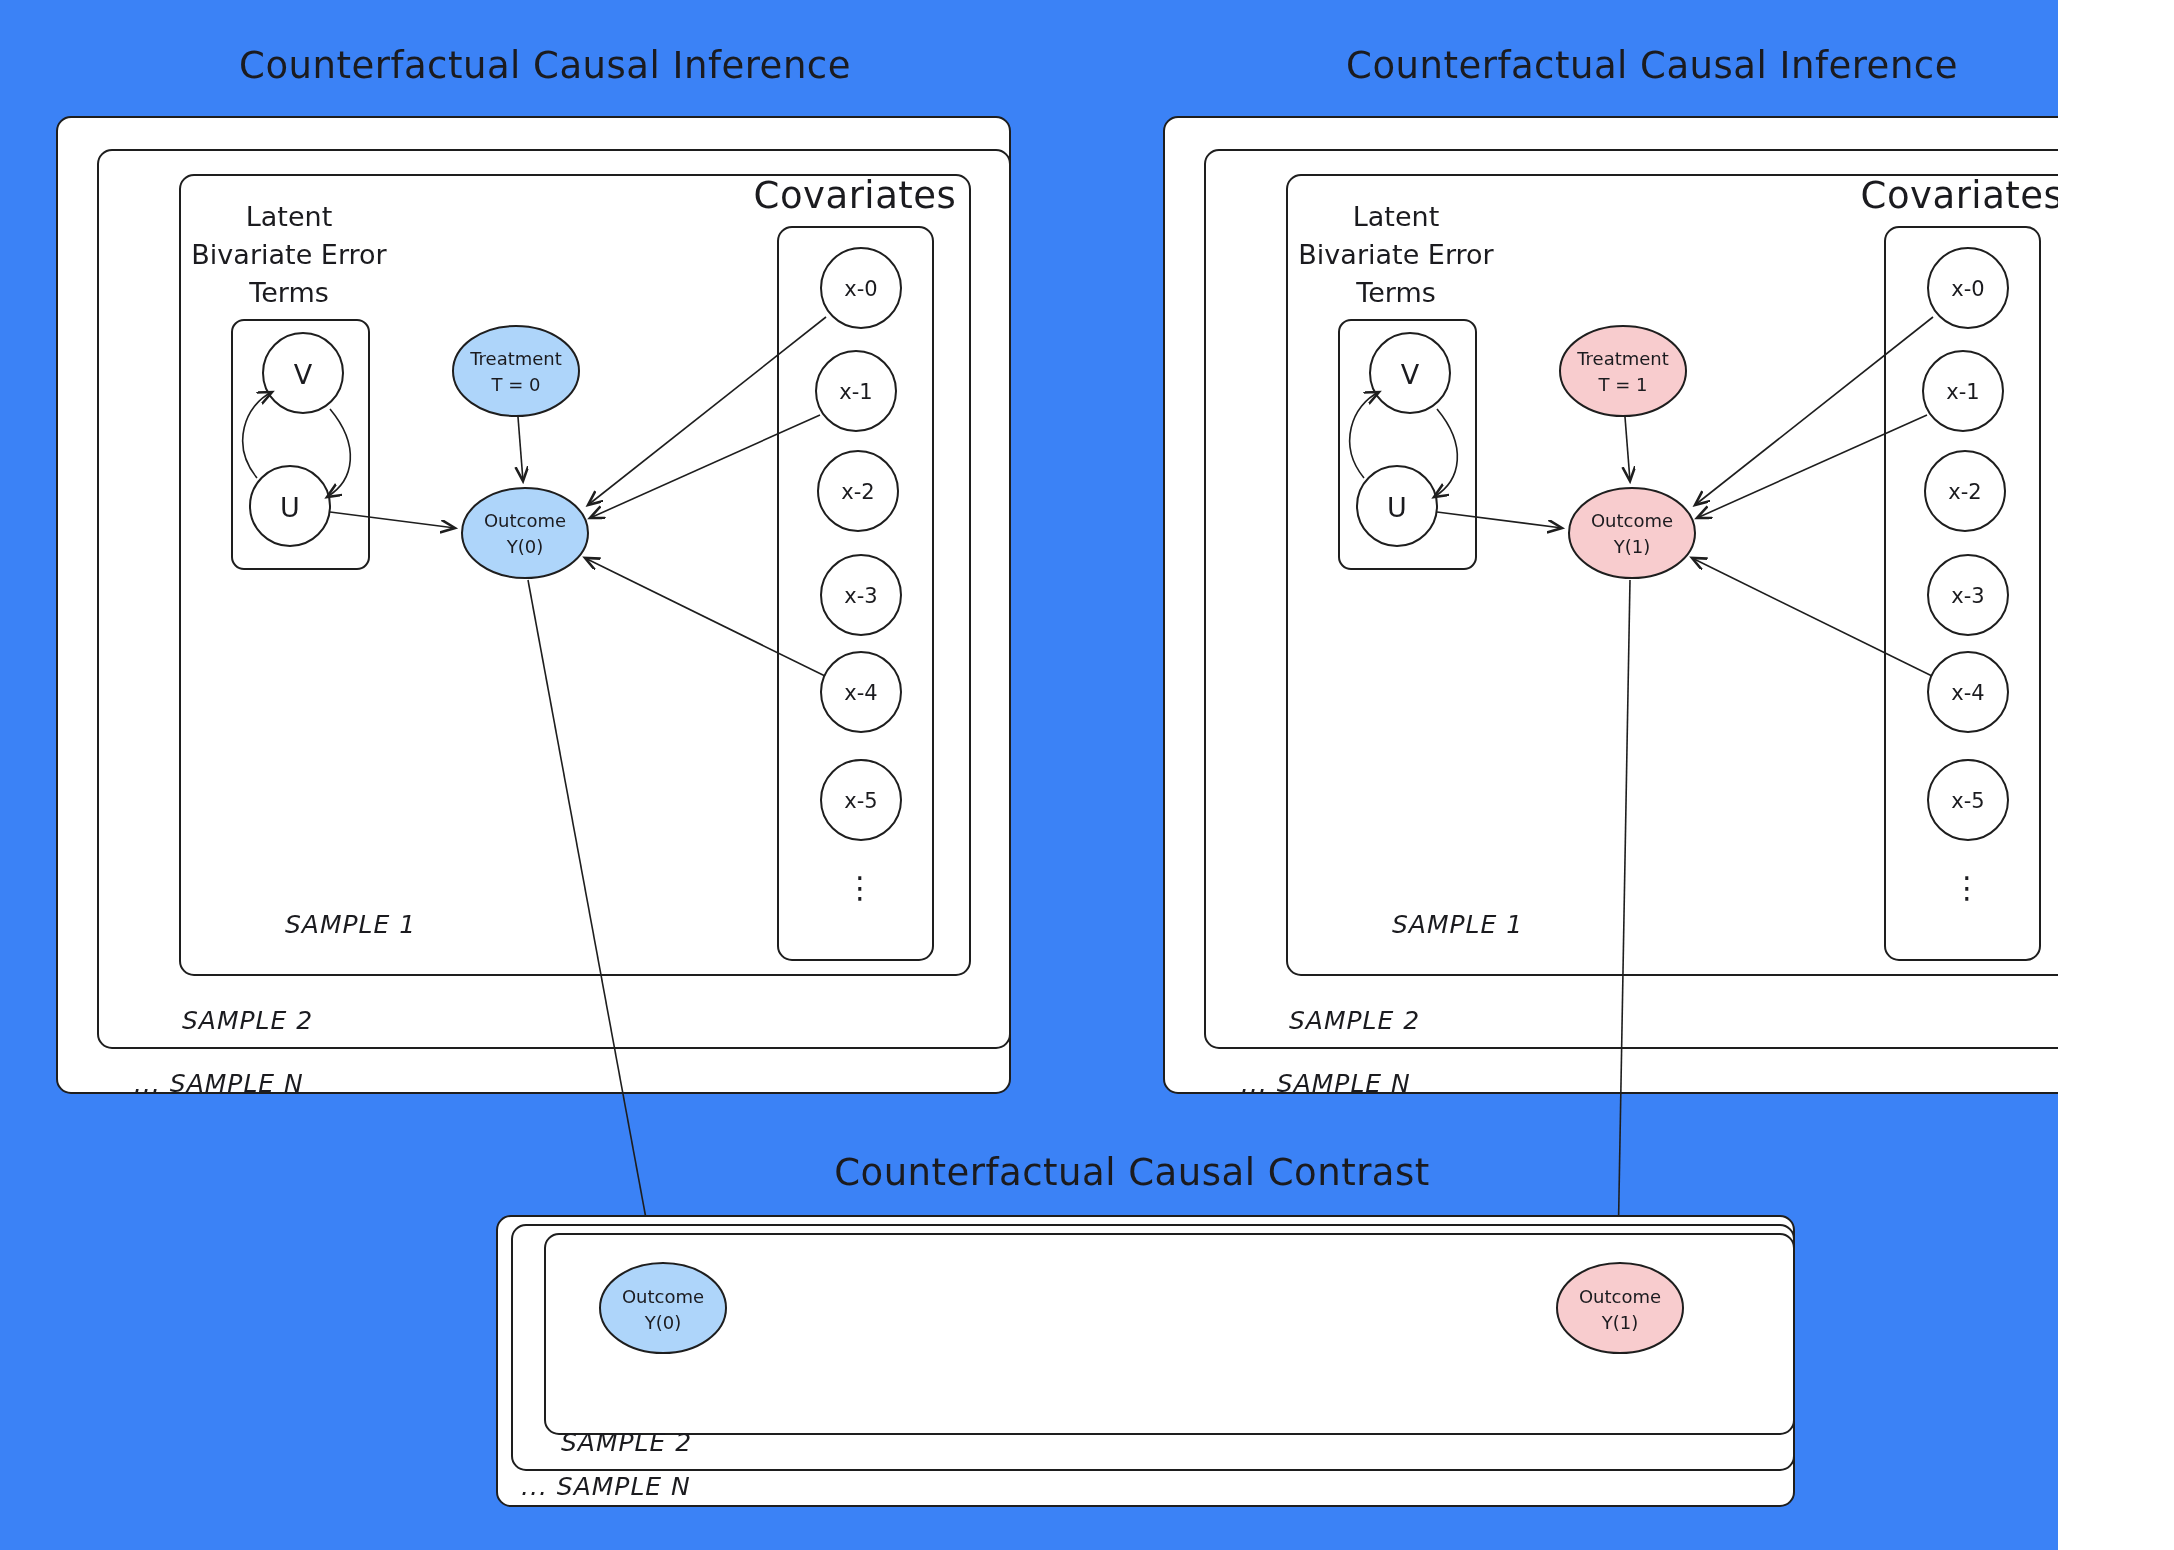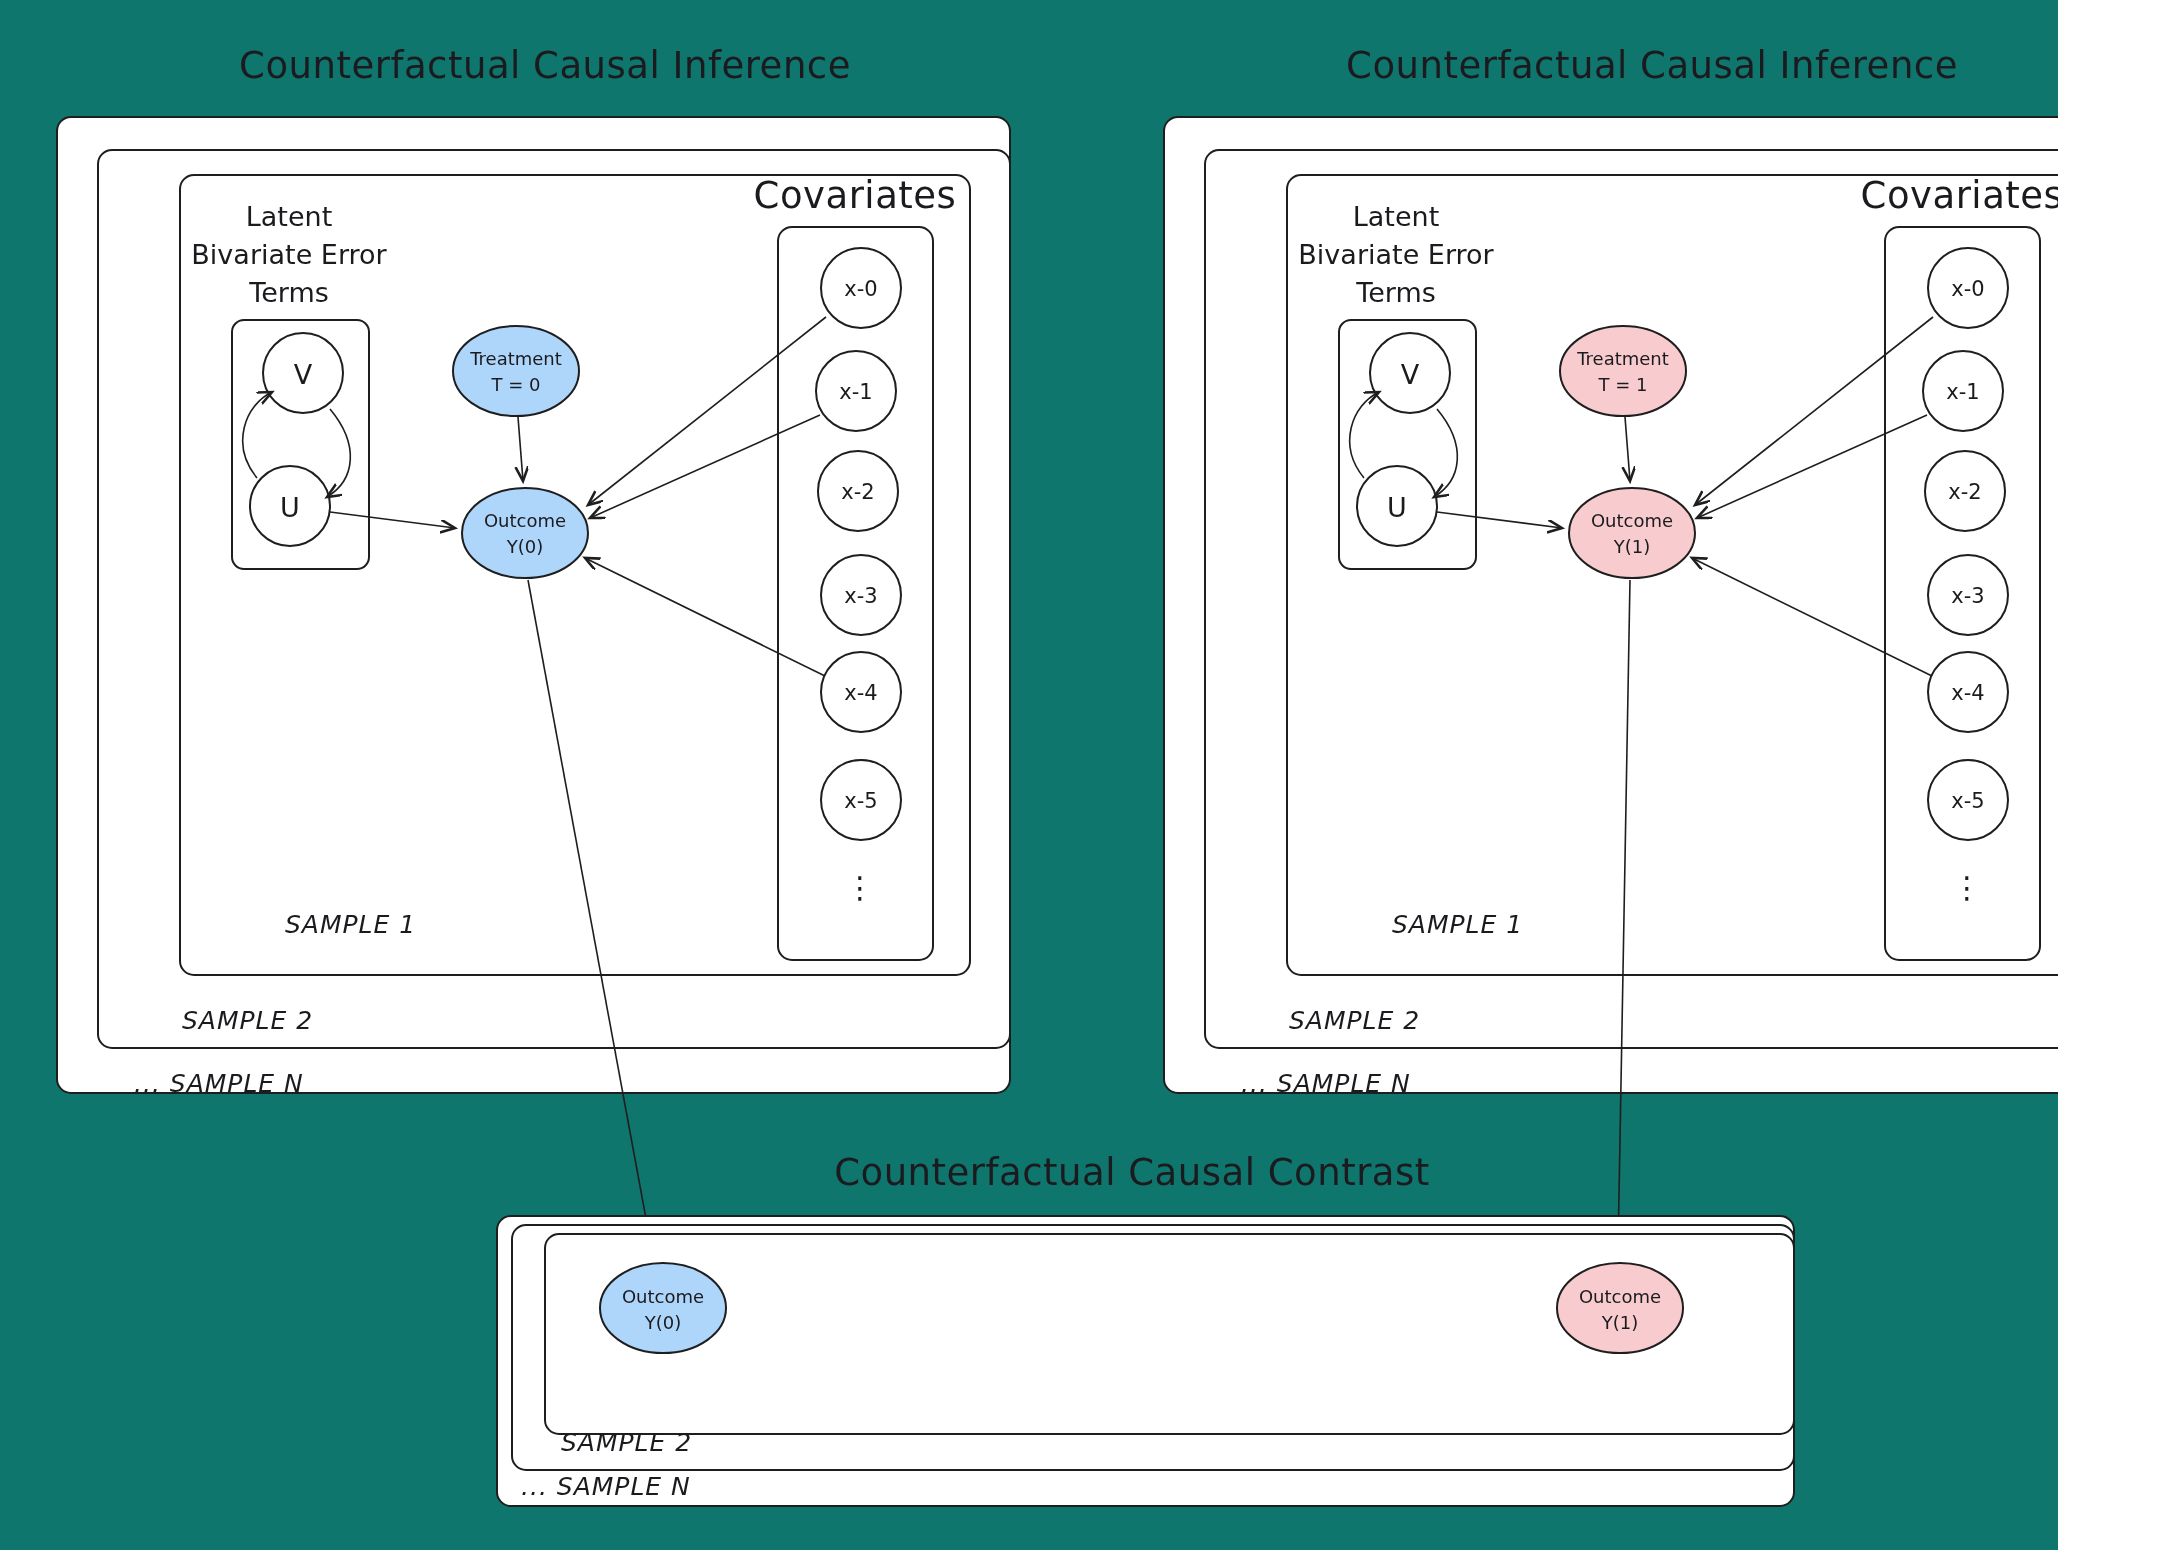--- a/index.html
+++ b/index.html
@@ -8,21 +8,21 @@
     padding: 0;
     background: #ffffff;
   }
   body {
     font-family: "DejaVu Sans", sans-serif;
   }
   #stage {
     position: relative;
     width: 2058px;
     height: 1550px;
-    background: #0f766e;
+    background: #3b82f6;
     overflow: hidden;
   }
   #svg-root {
     position: absolute;
     left: 0;
     top: 0;
     width: 2174px;
     height: 1550px;
   }
   .hand {

